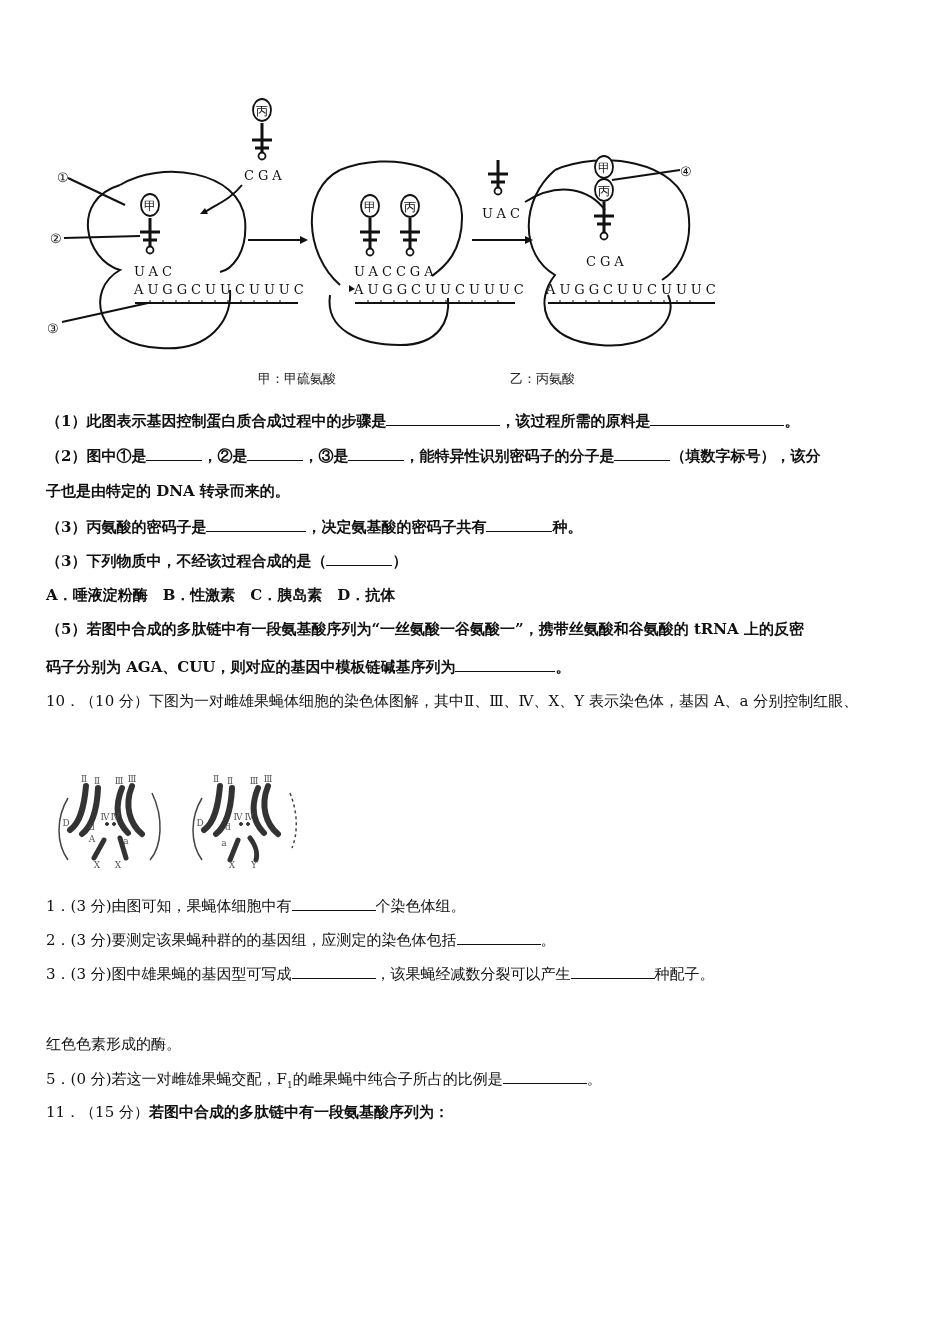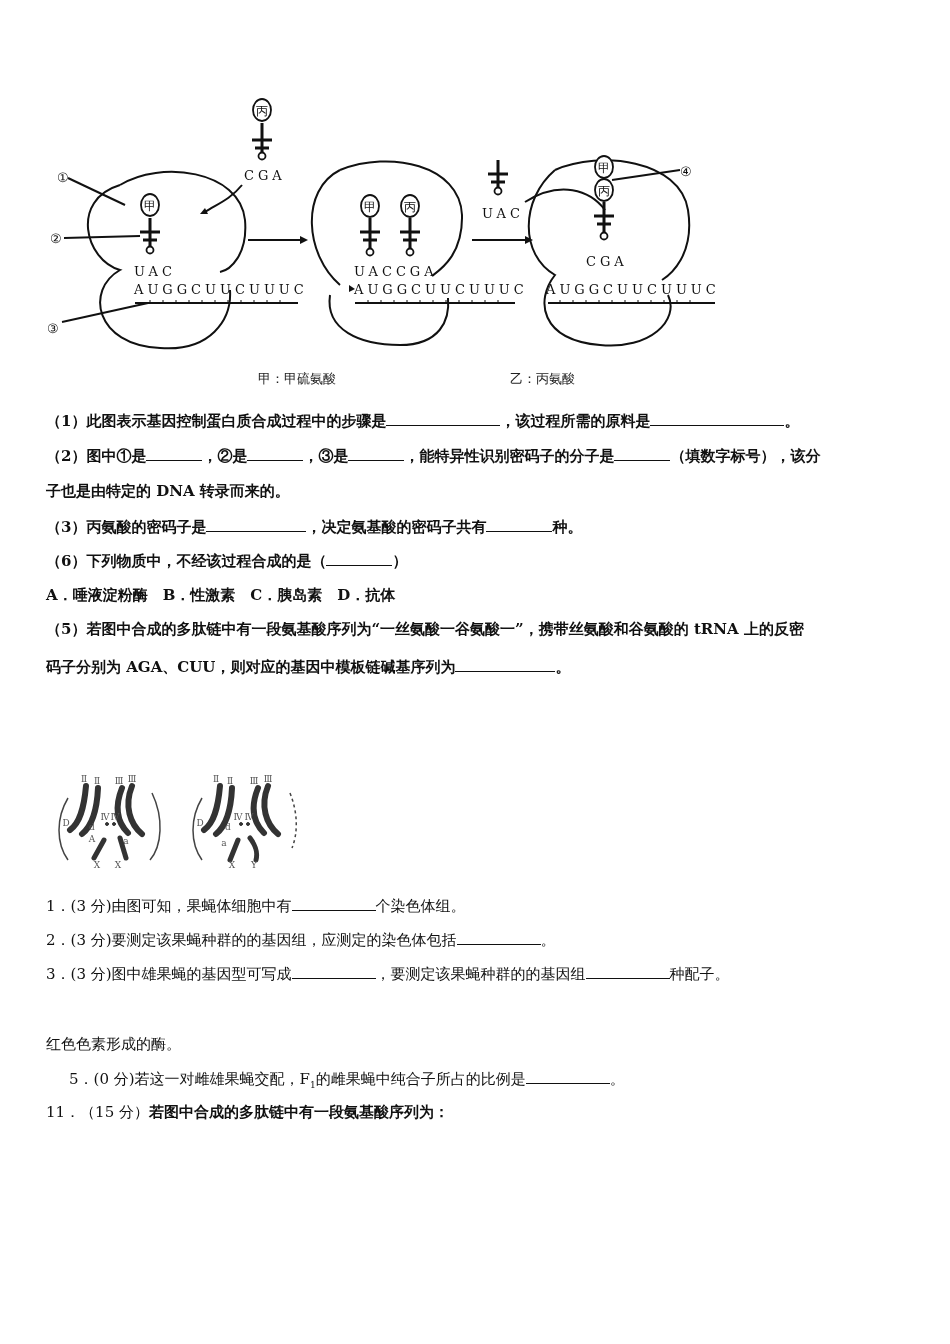--- a/index.html
+++ b/index.html
@@ -113,28 +113,29 @@
     <span>（1）此图表示基因控制蛋白质合成过程中的步骤是</span><span class="blank" style="width:114px"></span><span>，该过程所需的原料是</span><span class="blank" style="width:134px"></span><span>。</span>
   </div>
   <div class="line bold" style="top:445px;">
     <span>（2）图中①是</span><span class="blank" style="width:56px"></span><span>，②是</span><span class="blank" style="width:56px"></span><span>，③是</span><span class="blank" style="width:56px"></span><span>，能特异性识别密码子的分子是</span><span class="blank" style="width:56px"></span><span>（填数字标号），该分</span>
   </div>
   <div class="line bold" style="top:481px;">子也是由特定的 DNA 转录而来的。</div>
   <div class="line bold" style="top:516px;">
     <span>（3）丙氨酸的密码子是</span><span class="blank" style="width:100px"></span><span>，决定氨基酸的密码子共有</span><span class="blank" style="width:66px"></span><span>种。</span>
   </div>
   <div class="line bold" style="top:550px;">
-    <span>（6）下列物质中，不经该过程合成的是（</span><span class="blank" style="width:66px"></span><span>）</span>
+    <span>（3）下列物质中，不经该过程合成的是（</span><span class="blank" style="width:66px"></span><span>）</span>
   </div>
   <div class="line bold" style="top:585px;">A．唾液淀粉酶　B．性激素　C．胰岛素　D．抗体</div>
   <div class="line bold" style="top:619px;">（5）若图中合成的多肽链中有一段氨基酸序列为“一丝氨酸一谷氨酸一”，携带丝氨酸和谷氨酸的 tRNA 上的反密</div>
   <div class="line bold" style="top:656px;text-align:center;">
     <span>码子分别为 AGA、CUU，则对应的基因中模板链碱基序列为</span><span class="blank" style="width:100px"></span><span>。</span>
   </div>
 
+  <div class="line" style="top:691px;">10．（10 分）下图为一对雌雄果蝇体细胞的染色体图解，其中Ⅱ、Ⅲ、Ⅳ、X、Y 表示染色体，基因 A、a 分别控制红眼、</div>
 
   <svg class="figure2" viewBox="0 0 260 110" width="260" height="110">
     <g fill="none" stroke="#444" stroke-width="1.5">
       <path d="M16,30 C4,50 4,75 16,92"></path>
       <path d="M100,25 C112,50 110,78 98,92"></path>
       <path d="M150,30 C138,50 138,75 150,92"></path>
       <path d="M238,25 C246,45 246,65 240,80" stroke-dasharray="3,3"></path>
     </g>
     <g fill="#333" stroke="#333" stroke-linecap="round">
 
@@ -183,24 +184,24 @@
     </g>
   </svg>
 
   <div class="line" style="top:895px;">
     <span>1．(3 分)由图可知，果蝇体细胞中有</span><span class="blank" style="width:84px"></span><span>个染色体组。</span>
   </div>
   <div class="line" style="top:929px;">
     <span>2．(3 分)要测定该果蝇种群的的基因组，应测定的染色体包括</span><span class="blank" style="width:84px"></span><span>。</span>
   </div>
   <div class="line" style="top:963px;">
-    <span>3．(3 分)图中雄果蝇的基因型可写成</span><span class="blank" style="width:84px"></span><span>，要测定该果蝇种群的的基因组</span><span class="blank" style="width:84px"></span><span>种配子。</span>
+    <span>3．(3 分)图中雄果蝇的基因型可写成</span><span class="blank" style="width:84px"></span><span>，该果蝇经减数分裂可以产生</span><span class="blank" style="width:84px"></span><span>种配子。</span>
   </div>
   <div class="line" style="top:1034px;">红色色素形成的酶。</div>
-  <div class="line" style="top:1068px;margin-left:23px;">
+  <div class="line" style="top:1068px;">
     <span>5．(0 分)若这一对雌雄果蝇交配，F</span><sub>1</sub><span>的雌果蝇中纯合子所占的比例是</span><span class="blank" style="width:84px"></span><span>。</span>
   </div>
 
   <div class="line" style="top:1102px;">
     <span>11．（15 分）</span><span class="bold">若图中合成的多肽链中有一段氨基酸序列为：</span>
   </div>
 
 </div>
 
 </body></html>

